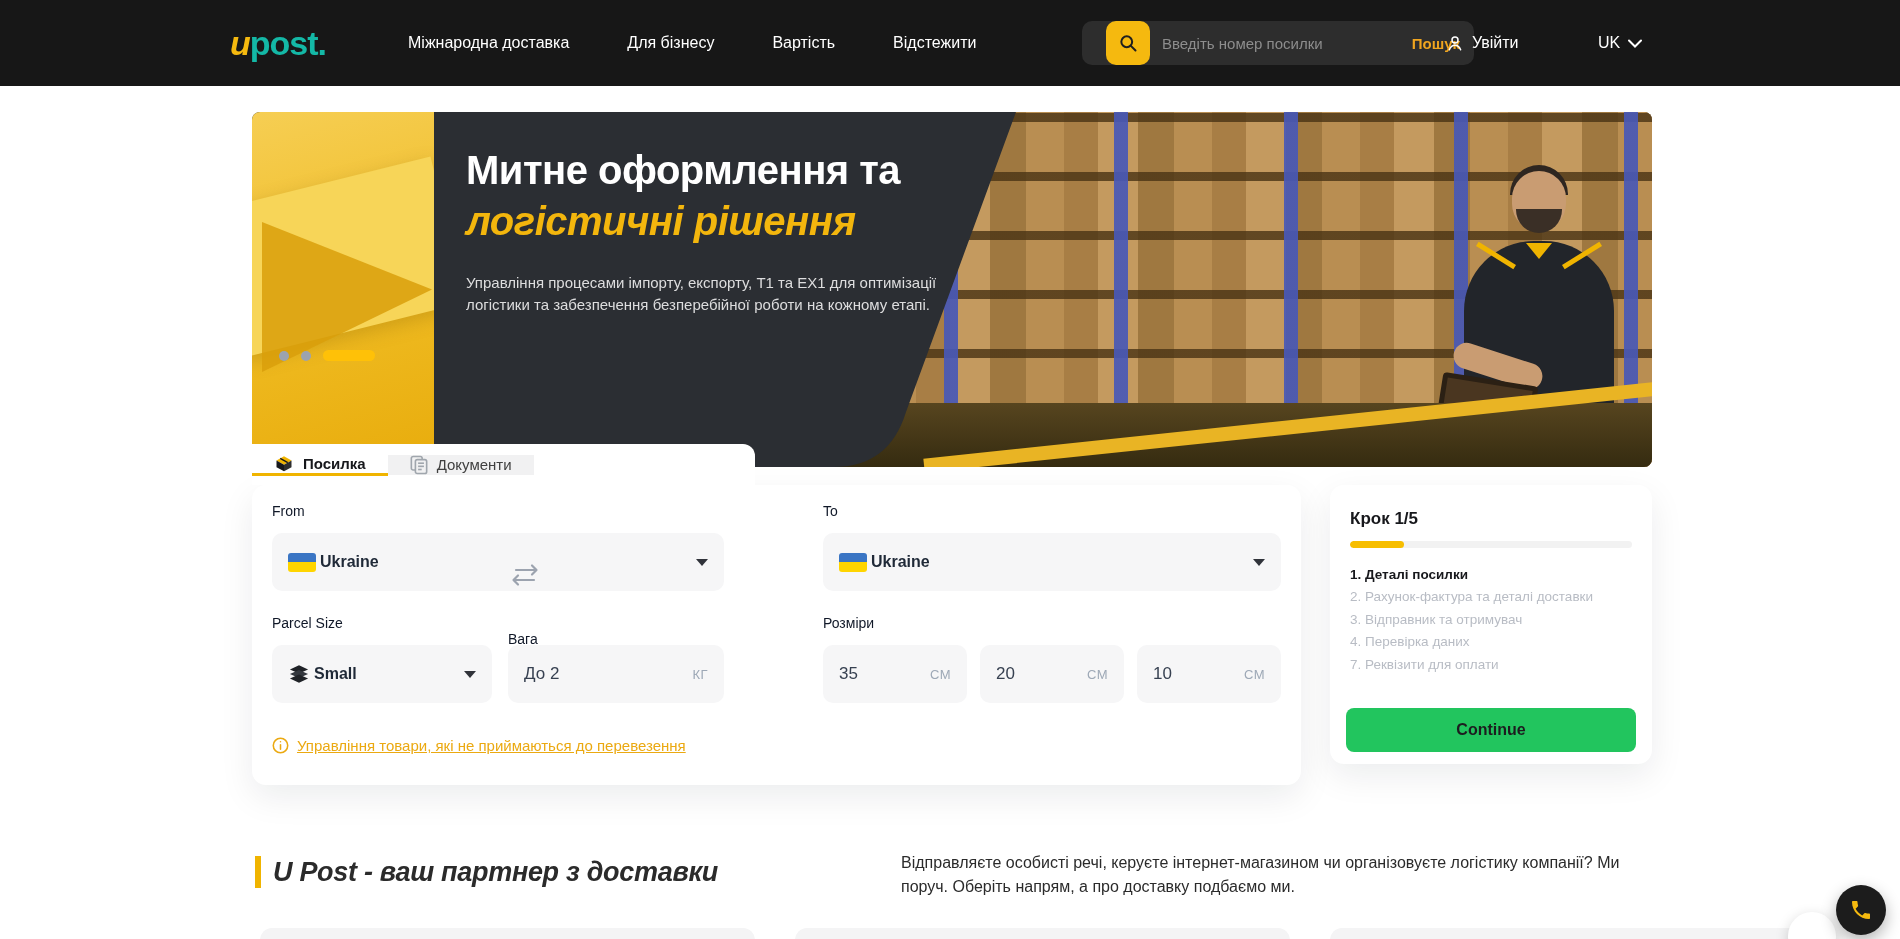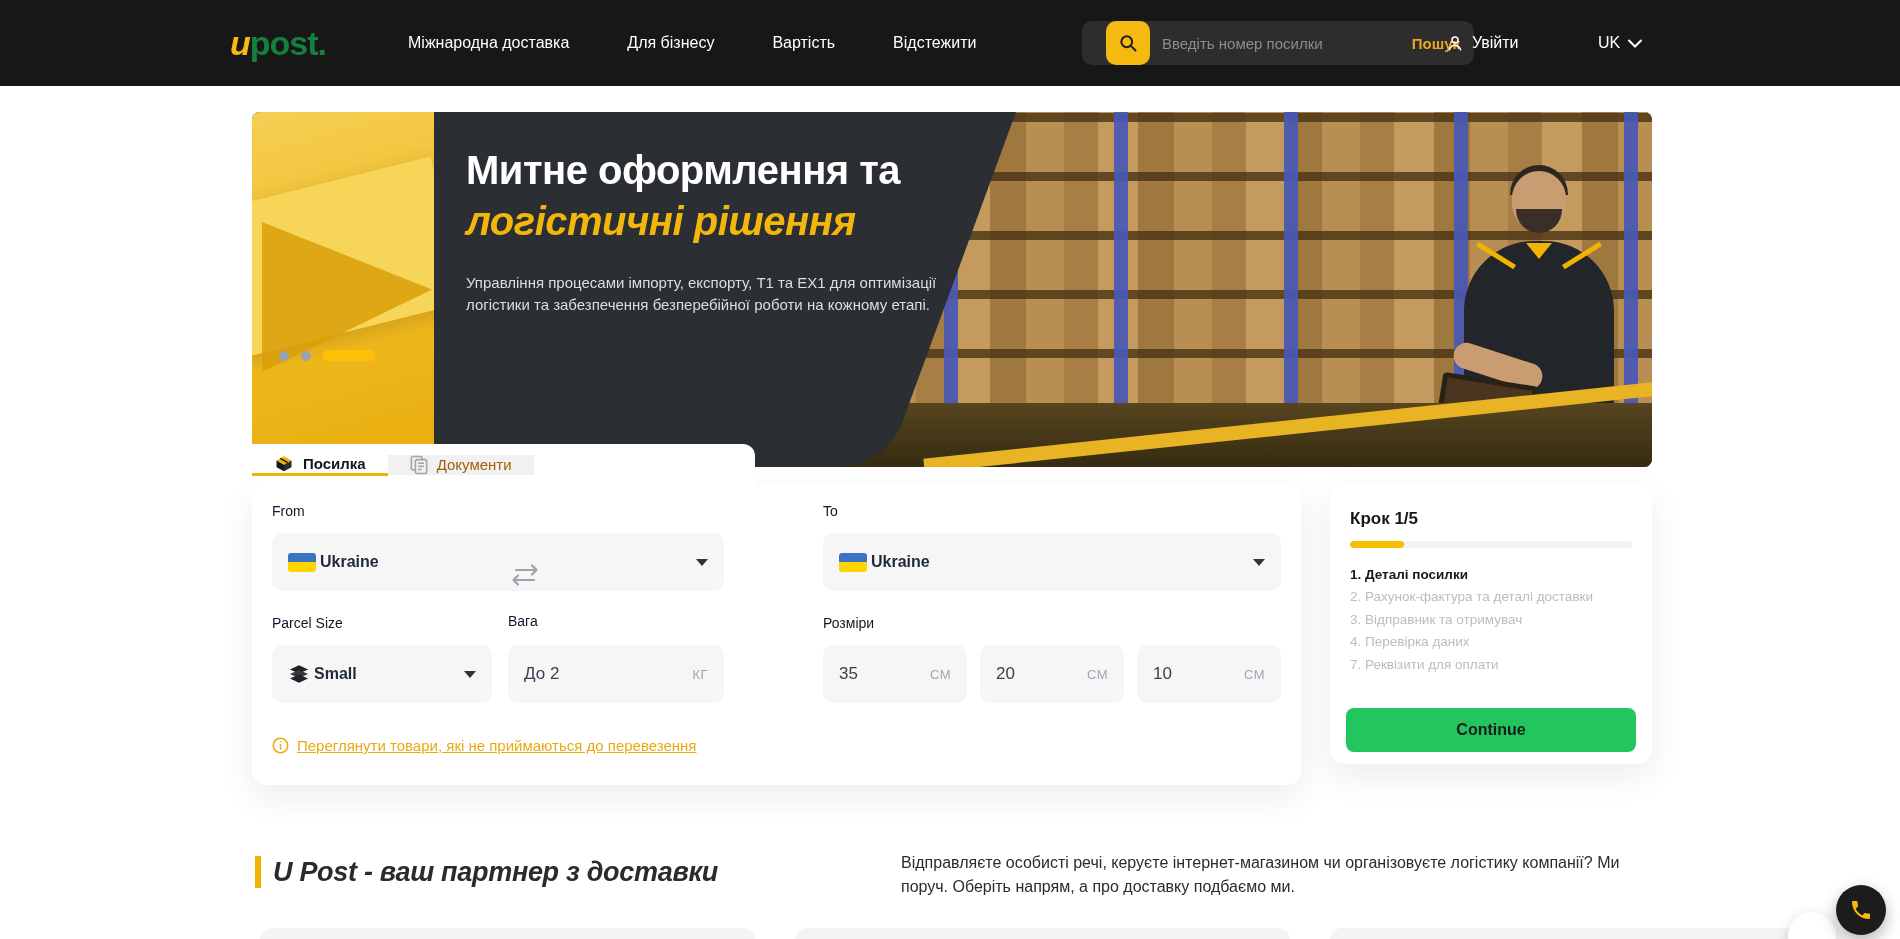--- a/index.html
+++ b/index.html
@@ -6,21 +6,21 @@
   html,body { width:1900px; height:939px; overflow:hidden; background:#fff;
     font-family:"Liberation Sans","DejaVu Sans",sans-serif; }
   #page { position:relative; width:1900px; height:939px; background:#fff; }
 
   
   .header { position:absolute; left:0; top:0; width:1900px; height:86px;
     background:#171717; display:flex; align-items:center; }
   .logo { position:absolute; left:230px; top:24px; font-size:34px; font-weight:bold;
     letter-spacing:-1px; cursor:pointer; }
   .logo .logo-accent { color:#F5B90F; font-style:italic; }
-  .logo .logo-rest { color:#15803d; }
+  .logo .logo-rest { color:#14b8a6; }
   .nav { position:absolute; left:408px; top:0; height:86px; display:flex; align-items:center; gap:58px; }
   .nav a { color:#fff; font-size:16px; text-decoration:none; cursor:pointer; white-space:nowrap; }
   .search { position:absolute; left:1082px; top:21px; width:392px; height:44px;
     background:#2d2d2d; border-radius:10px; display:flex; align-items:center;padding-left:24px; }
   .search-btn { width:44px; height:44px; border:none; border-radius:10px; background:#F5B90F;
     display:flex; align-items:center; justify-content:center; cursor:pointer; flex:0 0 44px; }
   .search input { flex:1; background:transparent; border:none; outline:none; color:#e5e5e5;
     font-size:15px; padding:0 8px 0 12px; min-width:0; }
   .search input::placeholder { color:#8d8d8d; }
   .search-submit { background:transparent; border:none; color:#F0A51F; font-weight:bold;
@@ -78,21 +78,21 @@
   .dots { position:absolute; left:27px; top:238px; display:flex; align-items:center; gap:12px; z-index:5; }
   .dot { width:10px; height:10px; border-radius:5px; background:#9CA3AF; cursor:pointer; }
   .dot-active { width:52px; height:11px; border-radius:6px; background:#FFC107; cursor:pointer; }
 
   
   .tabbar { position:absolute; left:252px; top:444px; width:503px; height:41px;
     background:#ffffff; border-radius:0 12px 0 0; display:flex; z-index:6;align-items:center; }
   .tab { display:flex; align-items:center; gap:9px; padding:0 22px; font-size:15px; cursor:pointer; }
   .tab-active { background:#ffffff; color:#17181C; font-weight:bold;
     border-bottom:3px solid #F0B400; }
-  .tab-inactive { background:#F1F1F2; color:#a16207; }
+  .tab-inactive { background:#F1F1F2; color:#404040; }
 
   
   .card { background:#ffffff; border-radius:14px; box-shadow:0 12px 34px rgba(16,24,40,.08); }
   .form-card { position:absolute; left:252px; top:485px; width:1049px; height:300px; z-index:5; }
   .f-label { position:absolute; font-size:14px; font-weight:normal; color:#101828; }
   .f-box { position:absolute; height:58px; background:#F6F6F7; border-radius:10px;
     display:flex; align-items:center; padding:0 16px; }
   .f-select { cursor:pointer; justify-content:flex-start; gap:4px; }
   .f-value { font-size:16px; color:#1f2937; font-weight:bold; }
   .caret { margin-left:auto; width:0; height:0; border-left:6px solid transparent;
@@ -262,21 +262,21 @@
     <div class="f-box f-select" style="left:20px; top:160px; width:220px;">
       <svg width="22" height="20" viewBox="0 0 24 22">
         <path d="M2 6 L12 1.5 L22 6 L12 10.5 Z" fill="#1f2227"></path>
         <path d="M2 11 L12 6.5 L22 11 L12 15.5 Z" fill="#34383f"></path>
         <path d="M2 16 L12 11.5 L22 16 L12 20.5 Z" fill="#1f2227"></path>
       </svg>
       <span class="f-value">Small</span>
       <div class="caret"></div>
     </div>
 
-    <div class="f-label" style="left:256px; top:128px;">Вага</div>
+    <div class="f-label" style="left:256px; top:146px;">Вага</div>
     <div class="f-box" style="left:256px; top:160px; width:216px;">
       <input class="f-input" value="До 2" style="">
       <span class="unit">кг</span>
     </div>
 
     <div class="f-label" style="left:571px; top:130px;">Розміри</div>
     <div class="f-box" style="left:571px; top:160px; width:144px;">
       <input class="f-input" value="35" style="">
       <span class="unit">см</span>
     </div>
@@ -294,21 +294,21 @@
     <path d="M6 7 H26 M22 2.5 L26.5 7 L22 11.5"></path>
     <path d="M24 17 H4 M8 12.5 L3.5 17 L8 21.5"></path>
   </svg>
 
   <div class="restricted">
     <svg width="17" height="17" viewBox="0 0 20 20" fill="none" stroke="#EBA911" stroke-width="1.8" stroke-linecap="round">
       <circle cx="10" cy="10" r="8.5"></circle>
         <line x1="10" y1="9" x2="10" y2="14.5"></line>
         <circle cx="10" cy="5.6" r="0.9" fill="#EBA911" stroke="none"></circle>
     </svg>
-    <a>Переглянути товари, які не приймаються до перевезення</a>
+    <a>Управління товари, які не приймаються до перевезення</a>
   </div>
 
   <div class="card steps-card">
     <div class="steps-title">Крок 1/5</div>
     <div class="progress">
       <div class="progress-fill" style="width: 19%;"></div>
     </div>
     <ul class="steps-list">
       <li class="active">1. Деталі посилки</li>
       <li>2. Рахунок-фактура та деталі доставки</li>

